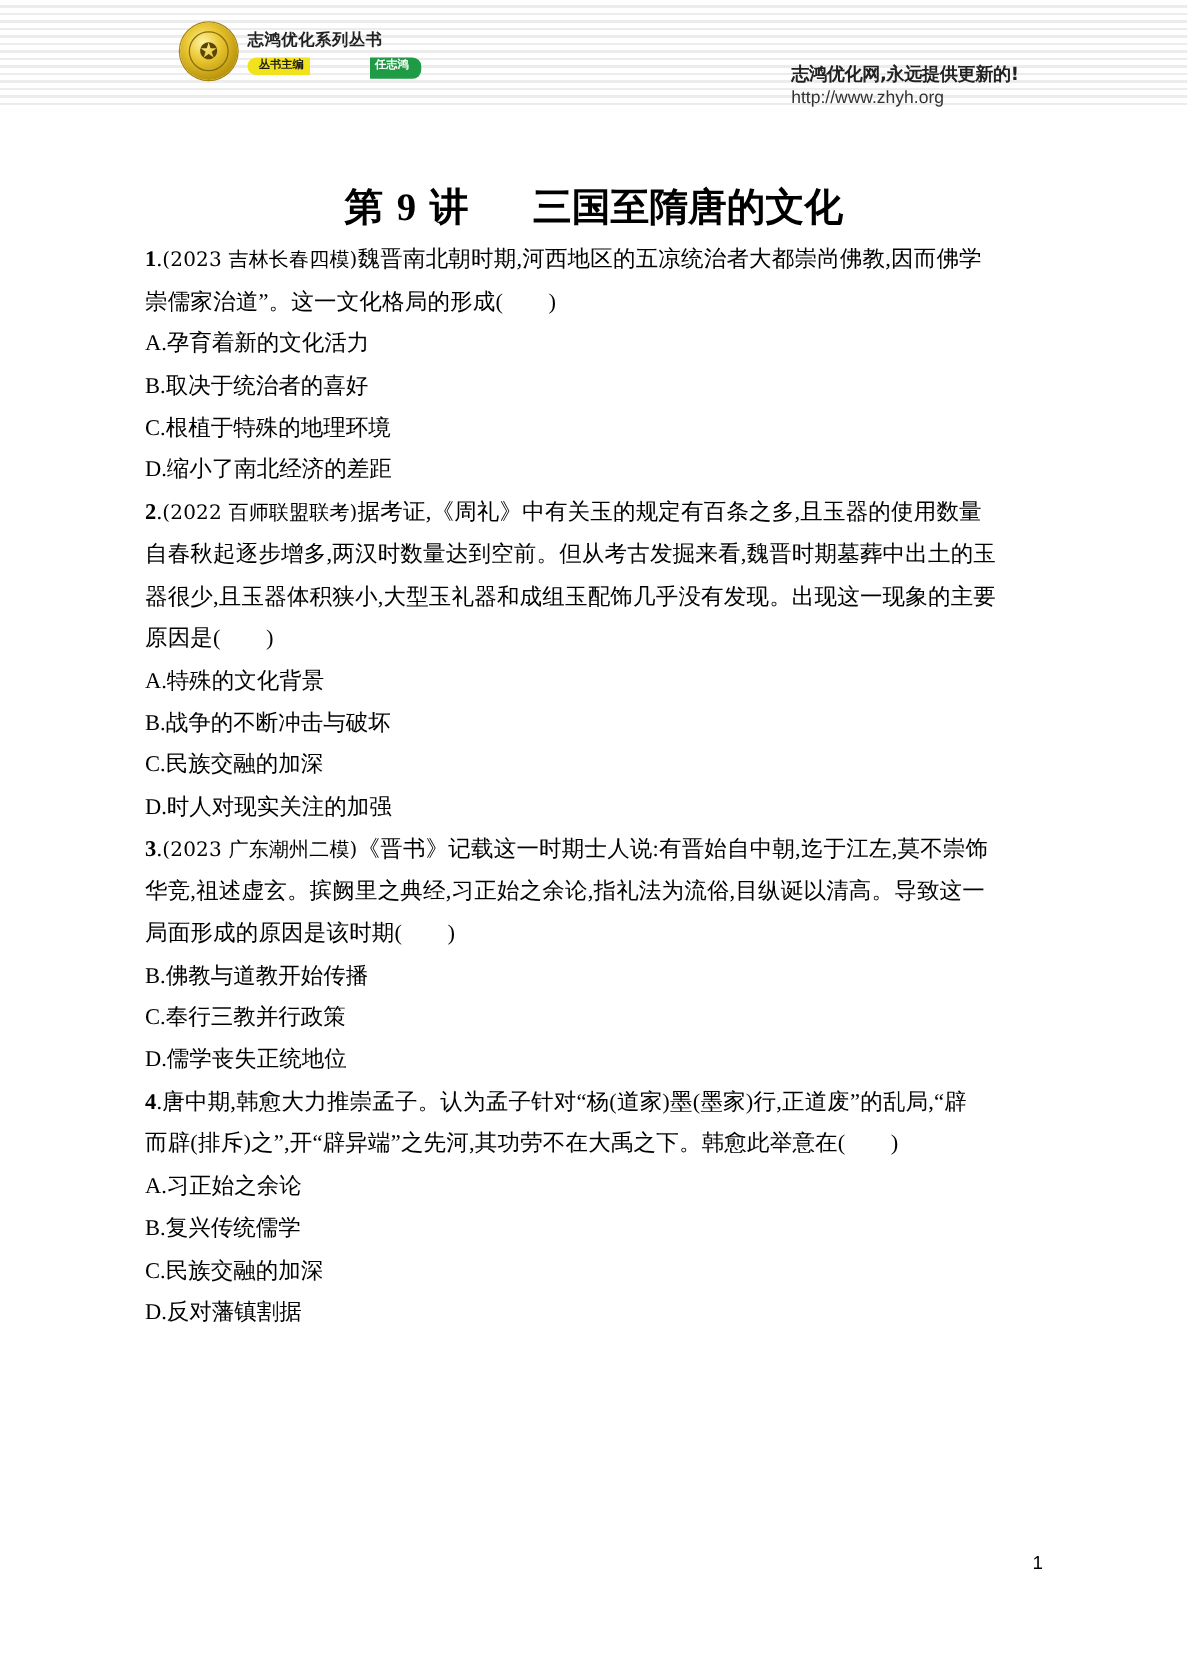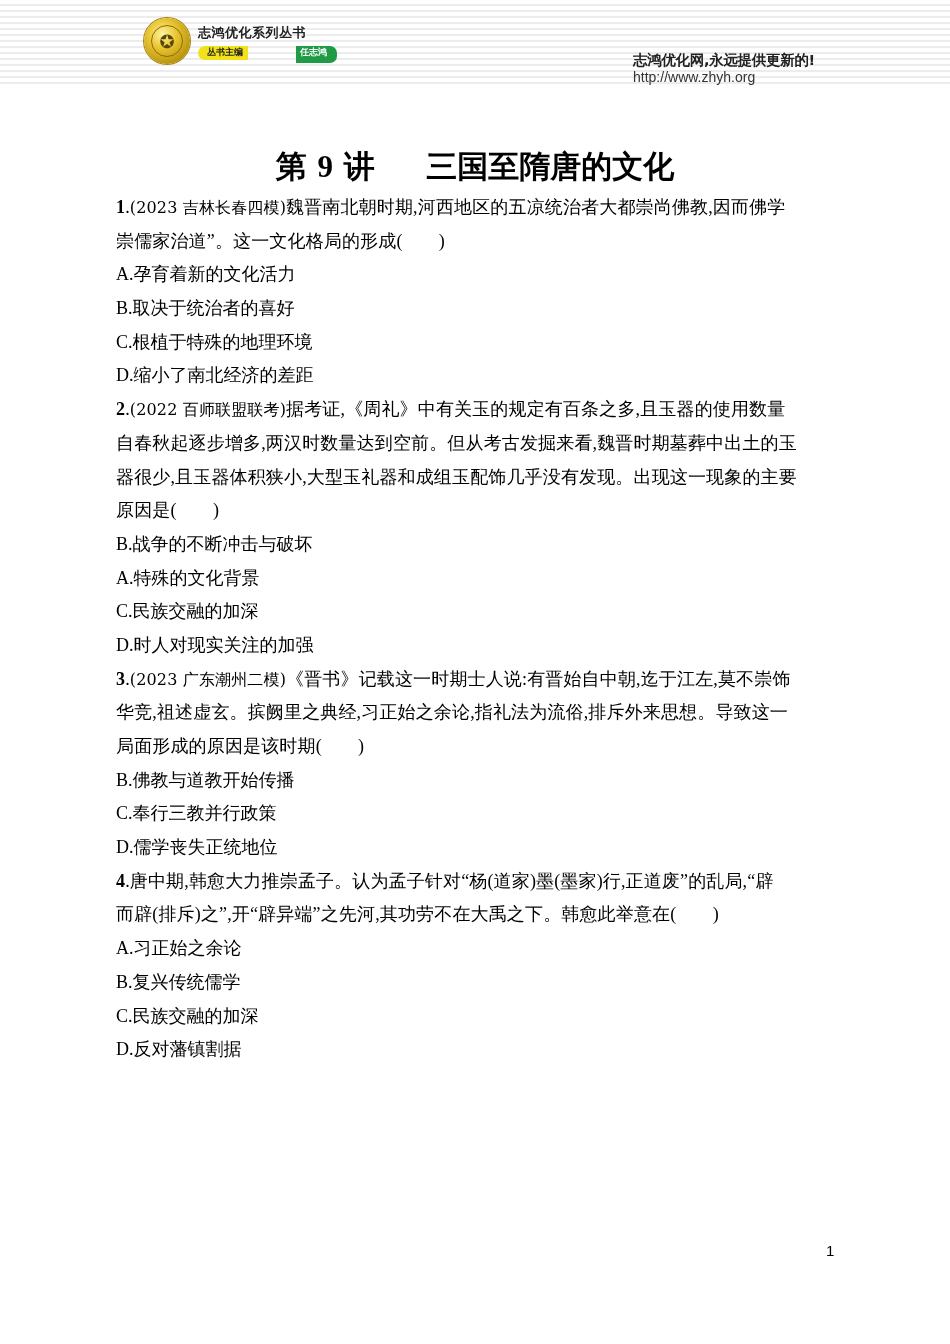--- a/index.html
+++ b/index.html
@@ -215,29 +215,29 @@
     <div class="line">B.取决于统治者的喜好</div>
     <div class="line">C.根植于特殊的地理环境</div>
     <div class="line">D.缩小了南北经济的差距</div>
   </div>
 
   <div>
     <div class="line stem"><span class="qnum">2</span><span>.</span><span class="src">(2022 百师联盟联考)</span><span>据考证,《周礼》中有关玉的规定有百条之多,且玉器的使用数量</span></div>
     <div class="line stem">自春秋起逐步增多,两汉时数量达到空前。但从考古发掘来看,魏晋时期墓葬中出土的玉</div>
     <div class="line stem">器很少,且玉器体积狭小,大型玉礼器和成组玉配饰几乎没有发现。出现这一现象的主要</div>
     <div class="line stem">原因是(　　)</div>
+    <div class="line">A.特殊的文化背景</div>
     <div class="line">B.战争的不断冲击与破坏</div>
-    <div class="line">A.特殊的文化背景</div>
     <div class="line">C.民族交融的加深</div>
     <div class="line">D.时人对现实关注的加强</div>
   </div>
 
   <div>
     <div class="line stem"><span class="qnum">3</span><span>.</span><span class="src">(2023 广东潮州二模)</span><span>《晋书》记载这一时期士人说:有晋始自中朝,迄于江左,莫不崇饰</span></div>
-    <div class="line stem">华竞,祖述虚玄。摈阙里之典经,习正始之余论,指礼法为流俗,排斥外来思想。导致这一</div>
+    <div class="line stem">华竞,祖述虚玄。摈阙里之典经,习正始之余论,指礼法为流俗,目纵诞以清高。导致这一</div>
     <div class="line stem">局面形成的原因是该时期(　　)</div>
     <div class="line">B.佛教与道教开始传播</div>
     <div class="line">C.奉行三教并行政策</div>
     <div class="line">D.儒学丧失正统地位</div>
   </div>
 
   <div>
     <div class="line stem"><span class="qnum">4</span><span>.唐中期,韩愈大力推崇孟子。认为孟子针对“杨(道家)墨(墨家)行,正道废”的乱局,“辟</span></div>
     <div class="line stem">而辟(排斥)之”,开“辟异端”之先河,其功劳不在大禹之下。韩愈此举意在(　　)</div>
     <div class="line">A.习正始之余论</div>

